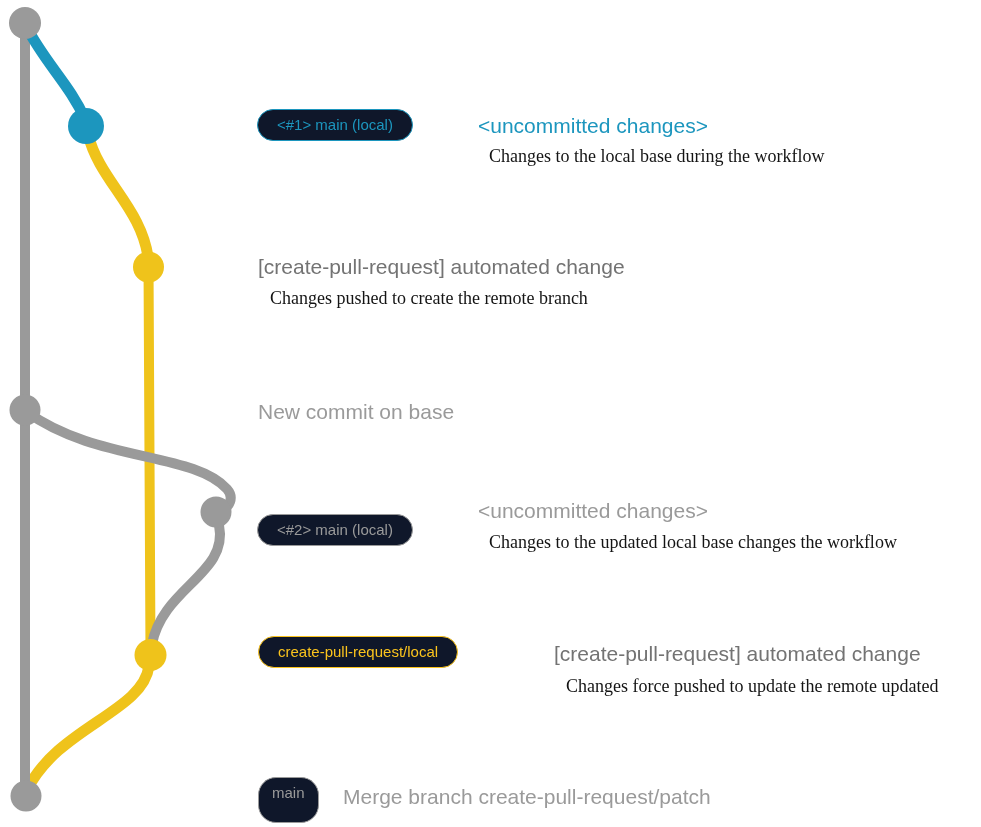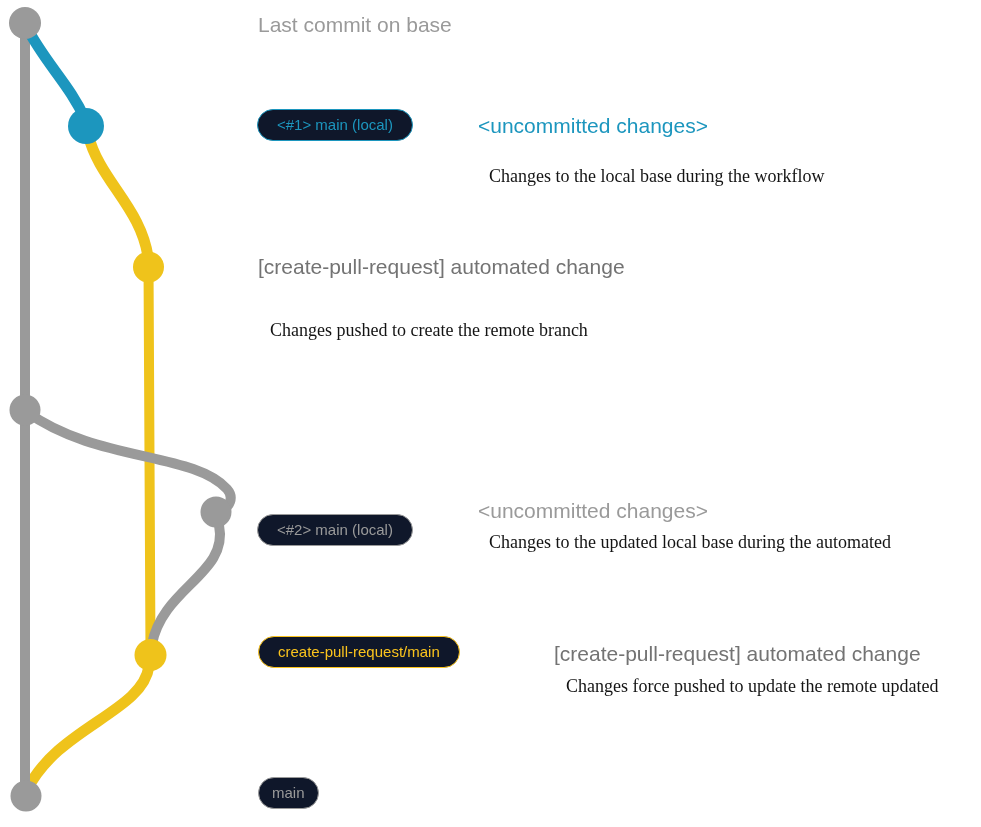--- a/index.html
+++ b/index.html
@@ -41,21 +41,21 @@
     font-size: 15px;
     padding: 6px 19px 7px 19px;
     border-radius: 18px;
     border: 1.5px solid;
     background: #0f172a;
     white-space: nowrap;
   }
   .box-blue   { color: #1C96BE; border-color: #1C96BE; }
   .box-gray   { color: #9A9A9A; border-color: #9A9A9A; }
   .box-yellow { color: #FBC41D; border-color: #FBC41D; }
-  .box-main   { padding: 6px 13px 7px 13px; }
+  .box-main   { padding: 6px 13px 21px 13px; }
 </style>
 </head>
 <body>
 
 <div class="stage">
 
   <svg class="graph-svg" width="981" height="827" viewBox="0 0 981 827">
 
     <path d="M 148.5 264 L 150.5 652" fill="none" stroke-width="10" stroke-linecap="round" stroke="#EFC31B"></path>
     <path d="M 88 134 C 99 181 142 207 148.5 260" fill="none" stroke-width="11" stroke-linecap="round" stroke="#EFC31B"></path>
@@ -70,33 +70,34 @@
 
     <circle cx="25" cy="23" r="16" fill="#9A9A9A"></circle>
     <circle cx="86" cy="126" r="18" fill="#1C96BE"></circle>
     <circle cx="148.5" cy="267" r="15.5" fill="#EFC31B"></circle>
     <circle cx="25" cy="410" r="15.5" fill="#9A9A9A"></circle>
     <circle cx="216" cy="512" r="15.5" fill="#9A9A9A"></circle>
     <circle cx="150.5" cy="655" r="16" fill="#EFC31B"></circle>
     <circle cx="26" cy="796" r="15.5" fill="#9A9A9A"></circle>
   </svg>
 
-  <div class="t gray-text" style="left:258px; top:13px;">Last commit on base</div>
 
   <div class="label-box box-blue" style="left:257px; top:109px;">&lt;#1&gt; main (local)</div>
   <div class="t blue-text" style="left:478px; top:114px;">&lt;uncommitted changes&gt;</div>
-  <div class="t caption" style="left:489px; top:146px;margin-top:20px;">Changes to the local base during the workflow</div>
+  <div class="t caption" style="left:489px; top:146px;">Changes to the local base during the workflow</div>
 
   <div class="t yellow-text" style="left:258px; top:255px;">[create-pull-request] automated change</div>
-  <div class="t caption" style="left:270px; top:288px;margin-top:32px;">Changes pushed to create the remote branch</div>
+  <div class="t caption" style="left:270px; top:288px;">Changes pushed to create the remote branch</div>
 
+  <div class="t gray-text" style="left:258px; top:400px;">New commit on base</div>
 
   <div class="label-box box-gray" style="left:257px; top:514px;">&lt;#2&gt; main (local)</div>
   <div class="t gray-text" style="left:478px; top:499px;">&lt;uncommitted changes&gt;</div>
-  <div class="t caption" style="left:489px; top:532px;">Changes to the updated local base during the automated</div>
+  <div class="t caption" style="left:489px; top:532px;">Changes to the updated local base changes the workflow</div>
 
-  <div class="label-box box-yellow" style="left:258px; top:636px;">create-pull-request/main</div>
+  <div class="label-box box-yellow" style="left:258px; top:636px;">create-pull-request/local</div>
   <div class="t yellow-text" style="left:554px; top:642px;">[create-pull-request] automated change</div>
   <div class="t caption" style="left:566px; top:676px;">Changes force pushed to update the remote updated</div>
 
   <div class="label-box box-gray box-main" style="left:258px; top:777px;">main</div>
+  <div class="t gray-text" style="left:343px; top:785px;">Merge branch create-pull-request/patch</div>
 
 </div>
 
 </body></html>

